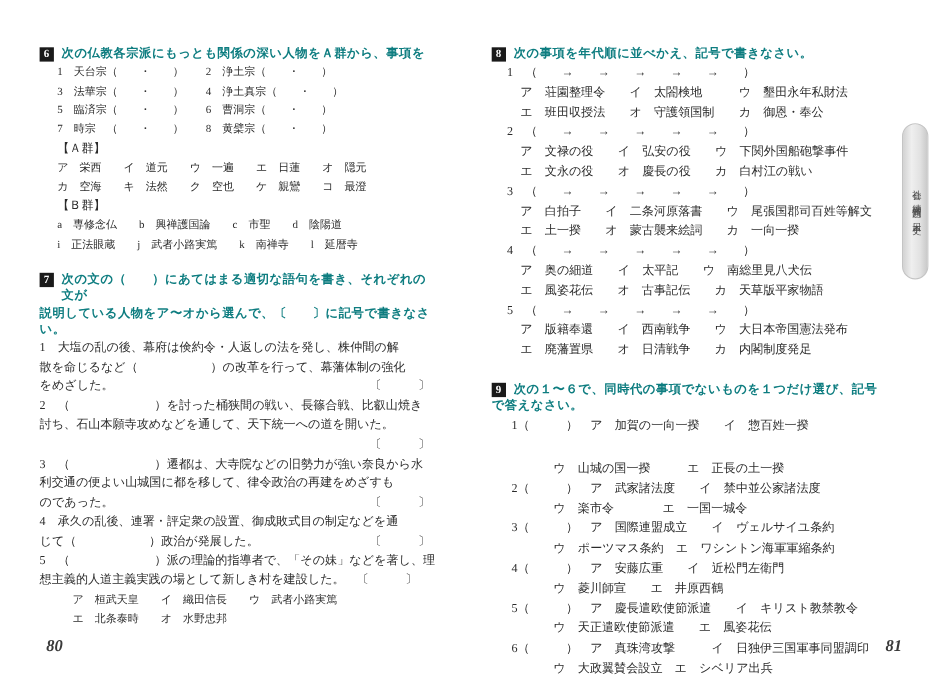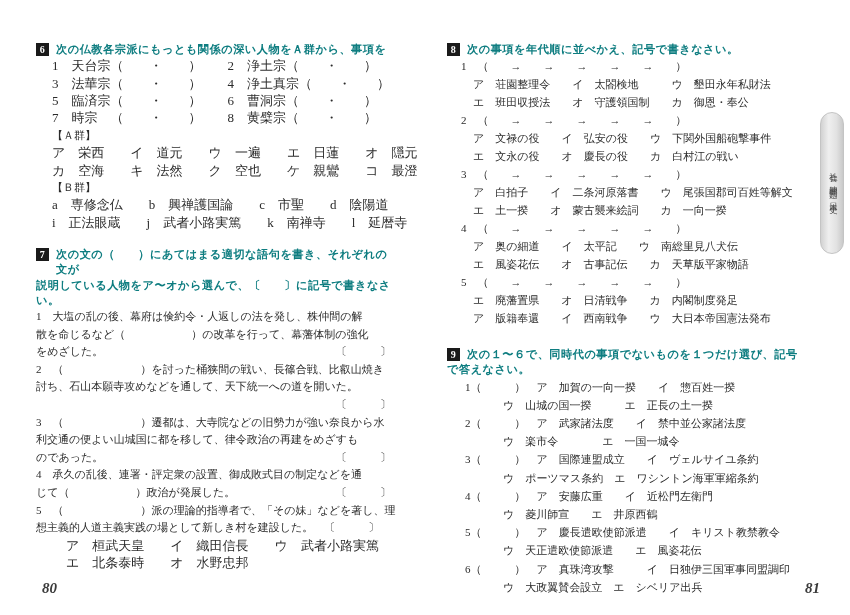--- a/index.html
+++ b/index.html
@@ -69,21 +69,21 @@
     margin-top: 1px;
   }
   .qtext {
     flex: 1 1 auto;
     text-indent: 0;
   }
   .qtext .l2 { display: block; margin-left: -20px; }
 
   
   .line {
-    font-size: 13px;
+    font-size: 10px;
     line-height: 17.4px;
     color: #2b2b2b;
     white-space: pre;
     font-family: "Liberation Serif", "DejaVu Serif", serif;
   }
   .line.indent1 { padding-left: 16px; }
   .line.indent2 { padding-left: 30px; }
   .grouplabel {
     font-size: 11px;
     line-height: 17.4px;
@@ -258,32 +258,32 @@
 
           <div class="arrowrow"><span>3</span>　<span>（　　→　　→　　→　　→　　→　　）</span></div>
           <div class="optrow">ア　白拍子　　イ　二条河原落書　　ウ　尾張国郡司百姓等解文</div>
           <div class="optrow">エ　土一揆　　オ　蒙古襲来絵詞　　カ　一向一揆</div>
 
           <div class="arrowrow"><span>4</span>　<span>（　　→　　→　　→　　→　　→　　）</span></div>
           <div class="optrow">ア　奥の細道　　イ　太平記　　ウ　南総里見八犬伝</div>
           <div class="optrow">エ　風姿花伝　　オ　古事記伝　　カ　天草版平家物語</div>
 
           <div class="arrowrow"><span>5</span>　<span>（　　→　　→　　→　　→　　→　　）</span></div>
+          <div class="optrow">ア　版籍奉還　　イ　西南戦争　　ウ　大日本帝国憲法発布</div>
           <div class="optrow">エ　廃藩置県　　オ　日清戦争　　カ　内閣制度発足</div>
-          <div class="optrow">ア　版籍奉還　　イ　西南戦争　　ウ　大日本帝国憲法発布</div>
         </div>
 
         <div class="qblock" style="margin-top:20px;">
           <div class="qhead">
             <span class="qnum">9</span>
             <span class="qtext"><span>次の１〜６で、同時代の事項でないものを１つだけ選び、記号</span><span class="l2">で答えなさい。</span></span>
           </div>
 
           <div class="q9row"><span>1</span><span>（　　　）</span>　<span>ア　加賀の一向一揆　　イ　惣百姓一揆</span></div>
-          <div class="q9row2" style="padding-left:56px;"><span>ウ　山城の国一揆　　　エ　正長の土一揆</span></div>
+          <div class="q9row2" style="padding-left:56px;margin-top:21px;"><span>ウ　山城の国一揆　　　エ　正長の土一揆</span></div>
 
           <div class="q9row"><span>2</span><span>（　　　）</span>　<span>ア　武家諸法度　　イ　禁中並公家諸法度</span></div>
           <div class="q9row2" style="padding-left:56px;"><span>ウ　楽市令　　　　エ　一国一城令</span></div>
 
           <div class="q9row"><span>3</span><span>（　　　）</span>　<span>ア　国際連盟成立　　イ　ヴェルサイユ条約</span></div>
           <div class="q9row2" style="padding-left:56px;"><span>ウ　ポーツマス条約　エ　ワシントン海軍軍縮条約</span></div>
 
           <div class="q9row"><span>4</span><span>（　　　）</span>　<span>ア　安藤広重　　イ　近松門左衛門</span></div>
           <div class="q9row2" style="padding-left:56px;"><span>ウ　菱川師宣　　エ　井原西鶴</span></div>
 

